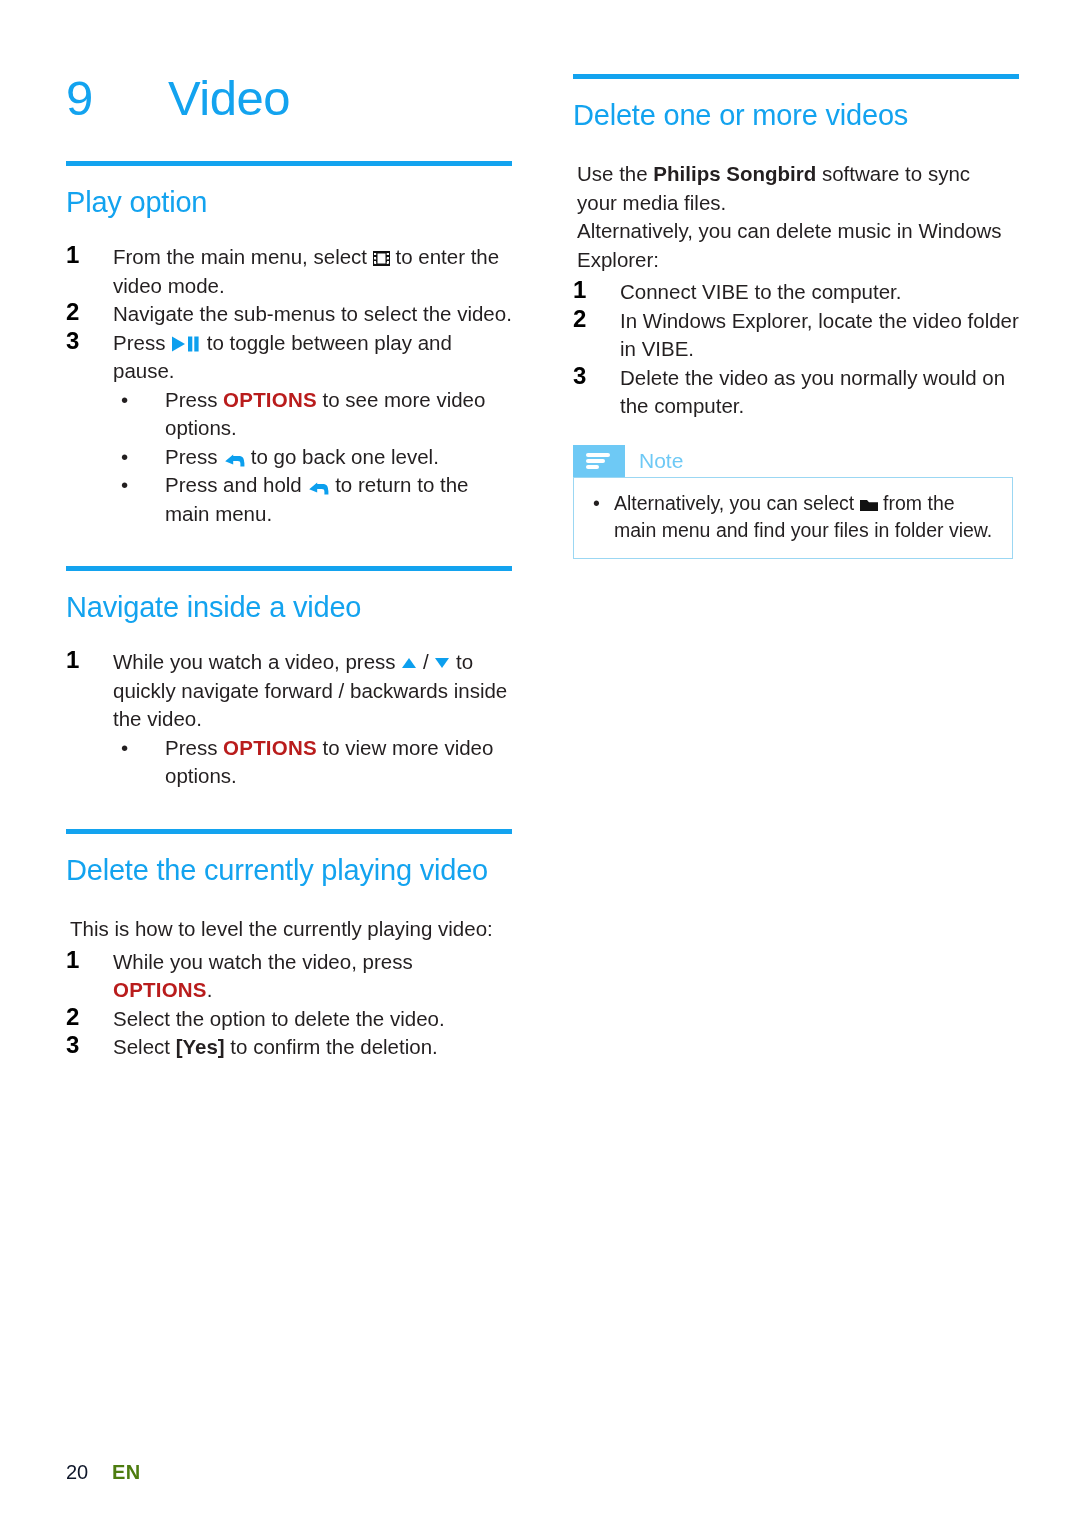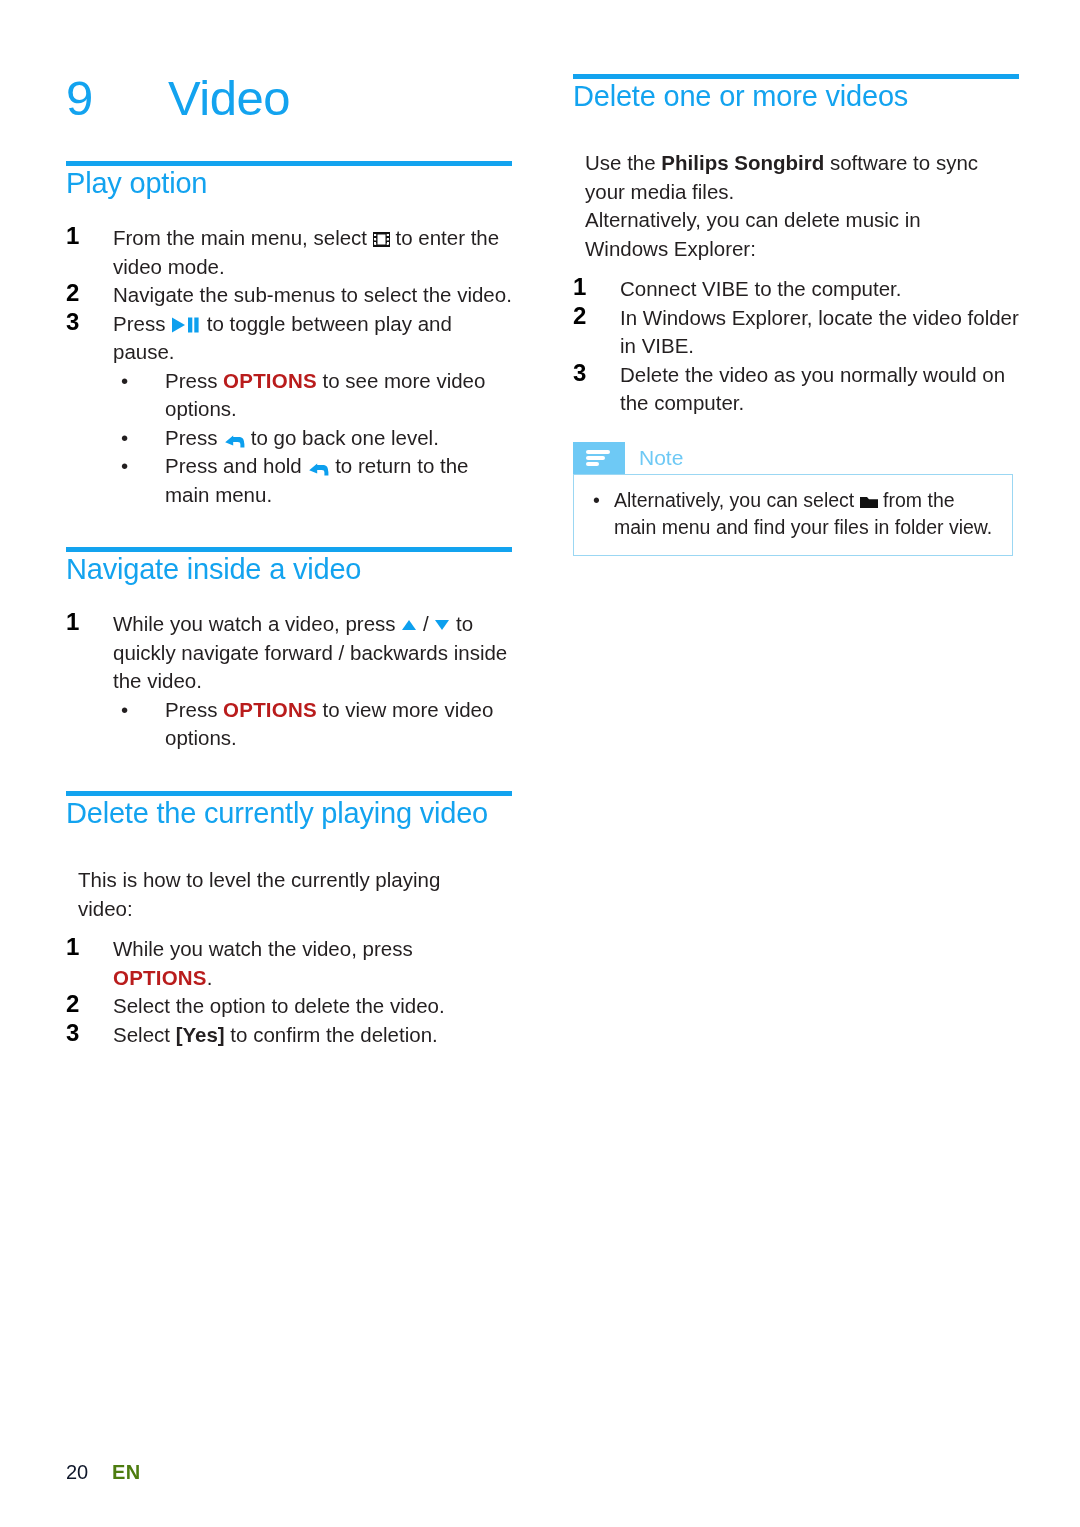--- a/index.html
+++ b/index.html
@@ -52,30 +52,30 @@
     height: 5px;
     background: #13A3EF;
     width: 100%;
   }
   .section-head {
     color: #13A3EF;
     font-size: 29px;
     font-weight: 400;
     line-height: 1.18;
     margin: 0;
-    padding-top: 0;
+    padding-top: 19px;
     letter-spacing: -0.2px;
   }
 
   
   .para {
     font-size: 20.5px;
     line-height: 28.5px;
     color: #231f20;
-    margin: 12px;
+    margin: 4px;
   }
   .b { font-weight: bold; }
   .kw {
     color: #b91c1c;
     font-weight: bold;
     letter-spacing: 0.2px;
   }
 
   
   ol.steps, ul.bullets {

